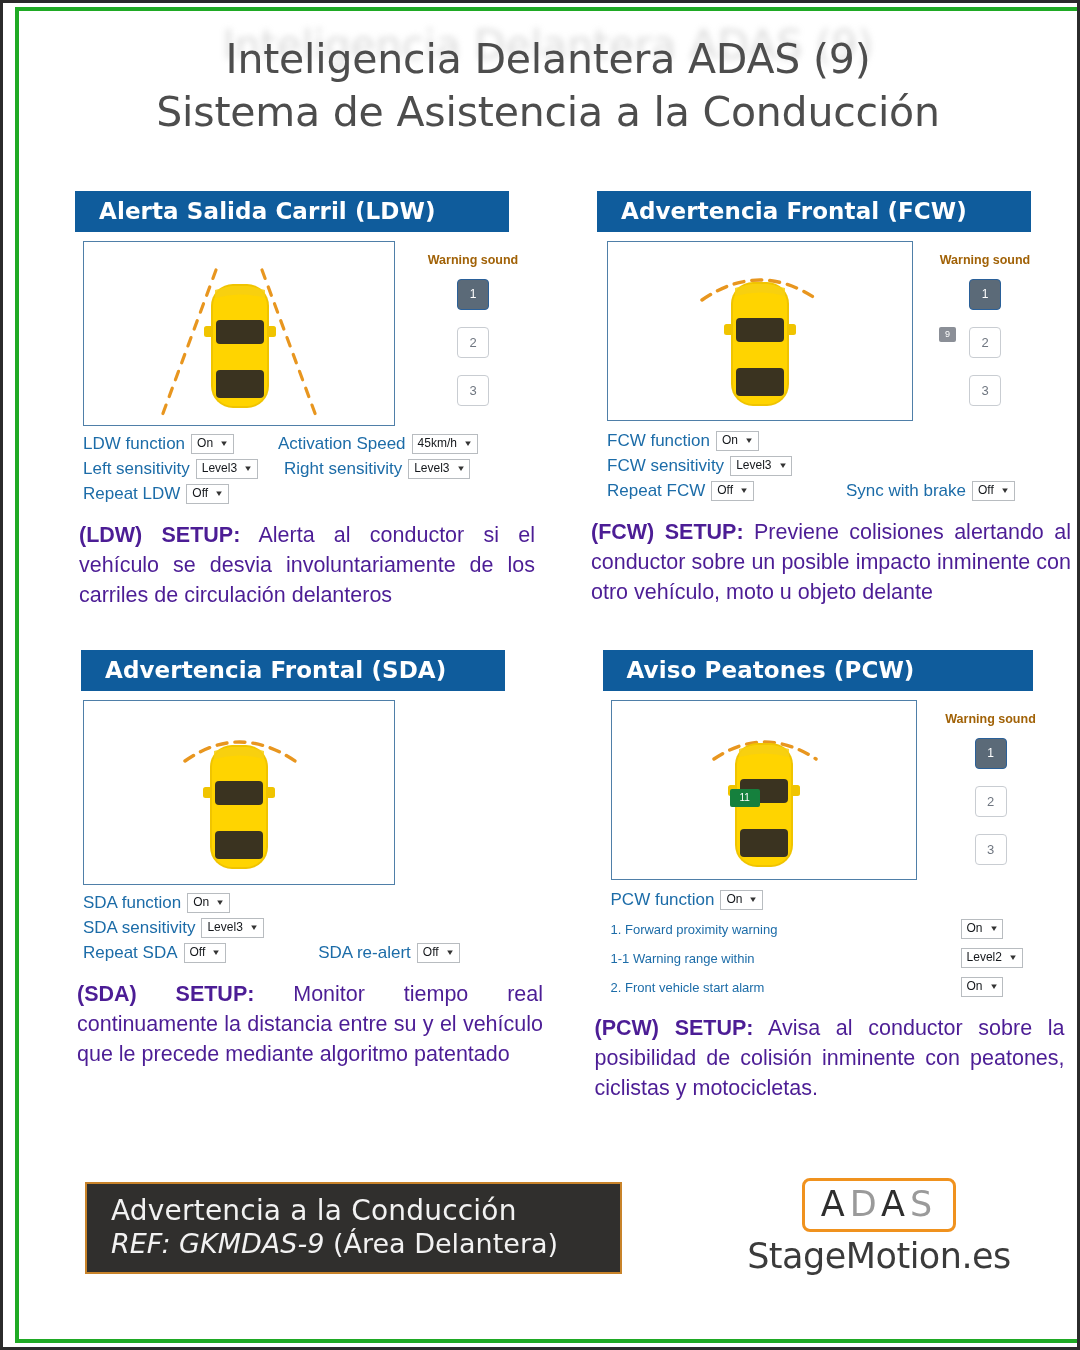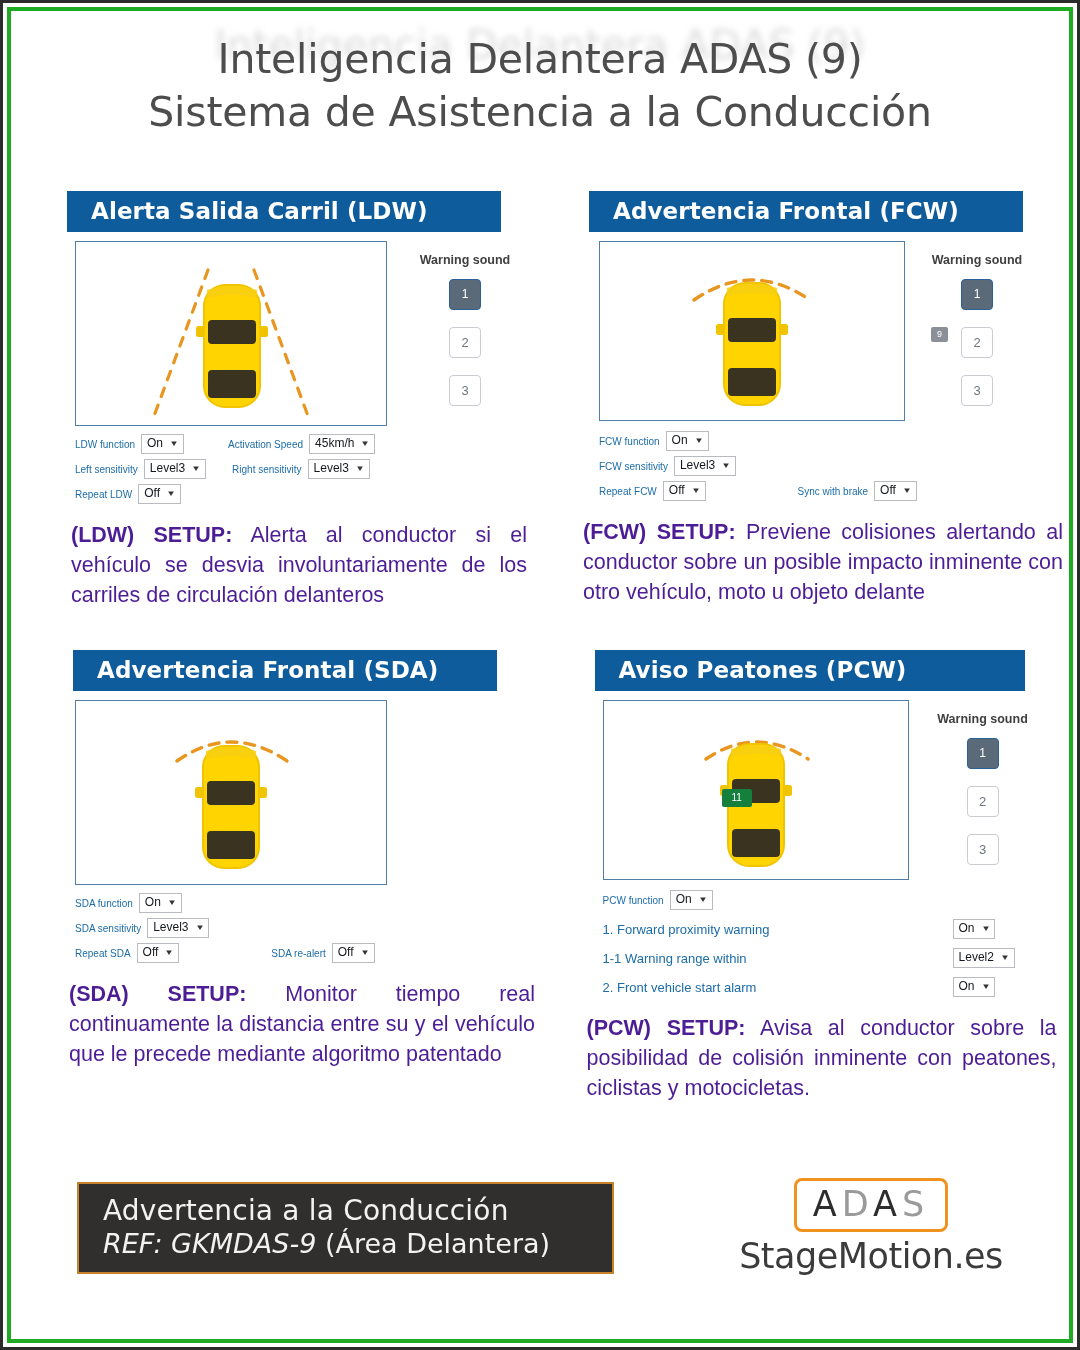--- a/index.html
+++ b/index.html
@@ -14,21 +14,21 @@
   .page {
     position: relative;
     width: 1080px;
     height: 1350px;
     background: #ffffff;
     border: 3px solid #2b2b2b;
     overflow: hidden;
   }
   .page-inner {
     position: absolute;
-    left: 4px; top: 4px;
+    left: 12px; top: 4px;
     width: 1066px; height: 1336px;
     border: 4px solid #1faa24;
     background: #ffffff;
   }
 
   
   .title-block {
     position: absolute;
     left: 0; top: 22px;
     width: 100%;
@@ -135,21 +135,21 @@
     padding-top: 12px;
     position: relative;
   }
   .warn-col.ws-ldw { margin-left: 18px; }
   .warn-col.ws-fcw { margin-left: 12px; }
   .warn-col.ws-pcw { margin-left: 14px; }
 
   .warn-title {
     font-size: 12.5px;
     font-weight: bold;
-    color: #404040;
+    color: #a16207;
     margin-bottom: 12px;
     white-space: nowrap;
     font-family: "Liberation Sans", sans-serif;
   }
   .snd-btn {
     width: 32px; height: 31px;
     margin: 0 auto 17px auto;
     border: 1px solid #c9cdd2;
     border-radius: 4px;
     background: #ffffff;
@@ -177,21 +177,21 @@
   
   .form { margin-top: 8px; font-size: 12px; }
   .frow {
     display: flex;
     align-items: center;
     margin-bottom: 5px;
     white-space: nowrap;
   }
   .flabel {
     color: #1c6ca8;
-    font-size: 10px;
+    font-size: 17px;
     font-family: "Liberation Sans", sans-serif;
     margin-right: 6px;
   }
   .sel {
     display: inline-flex;
     align-items: center;
     border: 1px solid #b8bcc0;
     background: #ffffff;
     color: #15181c;
     font-size: 12px;

